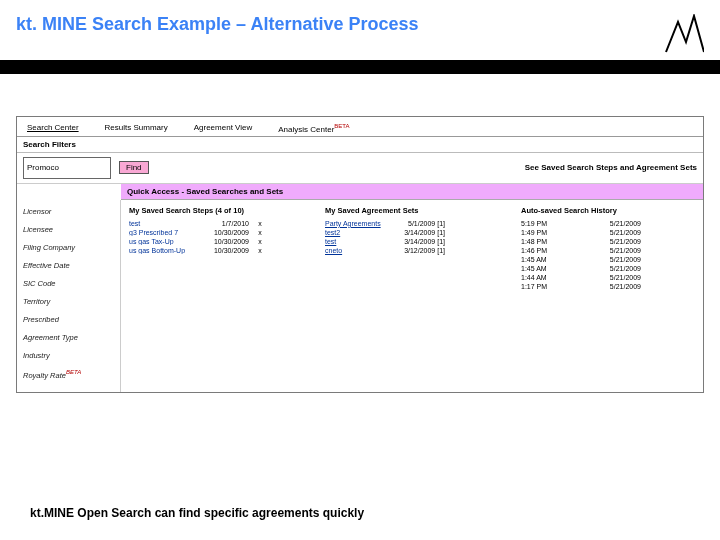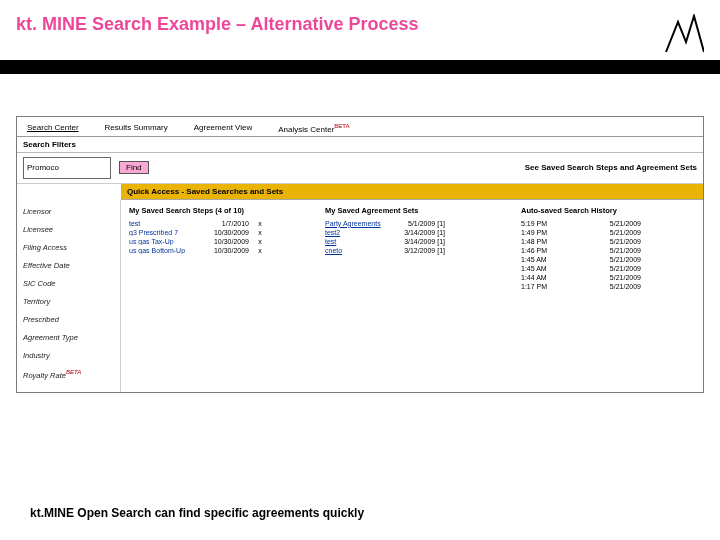--- a/index.html
+++ b/index.html
@@ -1,32 +1,32 @@
 <!DOCTYPE html>
 <html><head>
 <meta charset="utf-8">
 <style>
   * { box-sizing: border-box; margin: 0; padding: 0; }
   html, body { width: 720px; height: 540px; font-family: Arial, sans-serif; background: #fff; color: #000; }
   .slide { padding: 14px 16px 0 16px; position: relative; }
   .title-row { display: flex; align-items: flex-start; }
-  .title { font-size: 18px; font-weight: bold; color: #ec4899; flex: 1; }
+  .title { font-size: 18px; font-weight: bold; color: #3b82f6; flex: 1; }
   .logo { width: 40px; height: 40px; margin-left: 6px; }
   .hr-dark { height: 14px; background: #000; margin: 6px -16px 0 -16px; }
   .app { border: 1px solid #7a7a7a; margin-top: 42px; font-size: 8px; position: relative; }
   .tabs { display: flex; gap: 18px; padding: 4px 6px 0 6px; border-bottom: 1px solid #999; }
   .tab { padding: 2px 4px; cursor: pointer; }
   .tab.active { text-decoration: underline; }
   .tab .beta { color: #b30000; font-size: 6px; vertical-align: super; }
   .sf-row { padding: 3px 6px; font-weight: bold; border-bottom: 1px solid #bbb; }
   .search-row { display: flex; align-items: center; padding: 4px 6px; gap: 8px; border-bottom: 1px solid #ccc; }
   .search-input { width: 88px; height: 22px; border: 1px solid #666; font-size: 8px; padding: 0 3px; }
   .find-btn { border: 1px solid #555; background: #f9a8d4; padding: 1px 6px; font-size: 8px; }
   .saved-link { margin-left: auto; font-weight: bold; font-size: 8px; }
-  .quick-bar { margin-left: 104px; padding: 3px 6px; background: #eab308; font-weight: bold; font-size: 8px; border-bottom: 1px solid #aaa; }
+  .quick-bar { margin-left: 104px; padding: 3px 6px; background: #f0abfc; font-weight: bold; font-size: 8px; border-bottom: 1px solid #aaa; }
   .body { display: flex; }
   .filters { width: 104px; border-right: 1px solid #ccc; padding: 4px 6px; font-style: italic; }
   .filter { font-size: 7.5px; margin: 3px 0 9px 0; color: #222; }
   .filter .beta { color: #b30000; font-size: 6px; vertical-align: super; }
   .main { flex: 1; padding: 6px 8px; display: flex; gap: 22px; }
   .col { flex: 1; }
   .col-h { font-weight: bold; font-size: 7.5px; margin-bottom: 5px; }
   .row3 { display: flex; font-size: 7px; margin: 2px 0; align-items: center; }
   .row3 .c1 { width: 72px; overflow: hidden; text-decoration: underline; color: #003399; }
   .row3 .c2 { width: 52px; text-align: right; padding-right: 4px; }
@@ -66,21 +66,21 @@
       <button class="find-btn">Find</button>
       <div class="saved-link">See Saved Search Steps and Agreement Sets</div>
     </div>
 
     <div class="quick-bar">Quick Access - Saved Searches and Sets</div>
 
     <div class="body">
       <div class="filters">
         <div class="filter">Licensor</div>
         <div class="filter">Licensee</div>
-        <div class="filter">Filing Access</div>
+        <div class="filter">Filing Company</div>
         <div class="filter">Effective Date</div>
         <div class="filter">SIC Code</div>
         <div class="filter">Territory</div>
         <div class="filter">Prescribed</div>
         <div class="filter">Agreement Type</div>
         <div class="filter">Industry</div>
         <div class="filter">
           <span>Royalty Rate</span><span class="beta">BETA</span>
         </div>
       </div>

